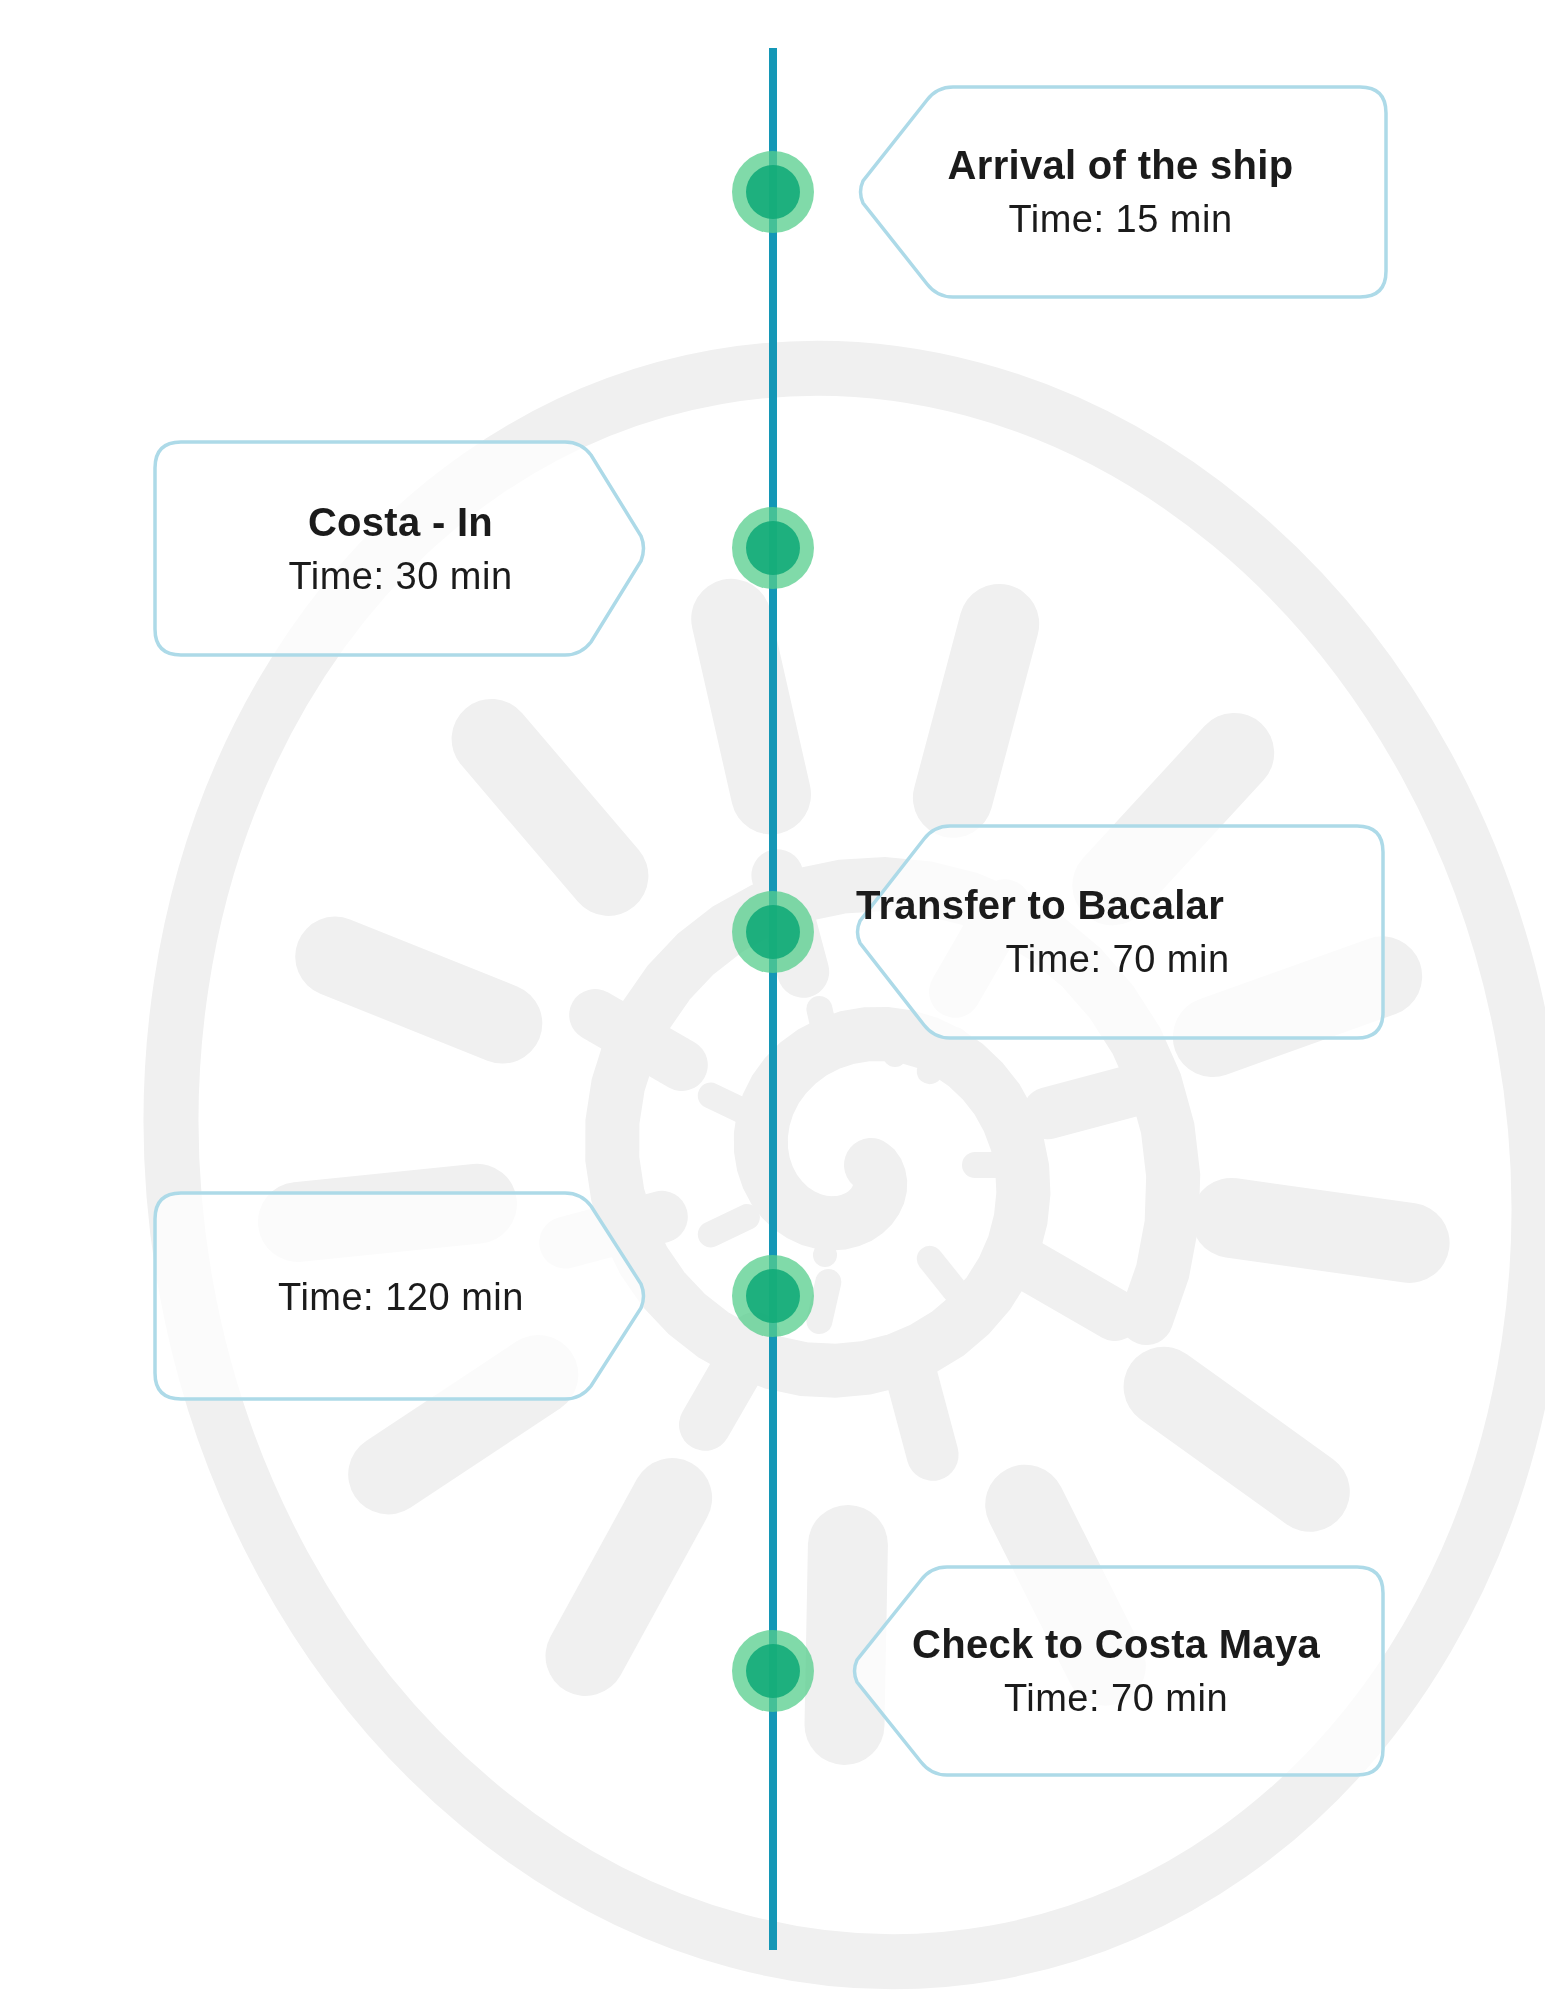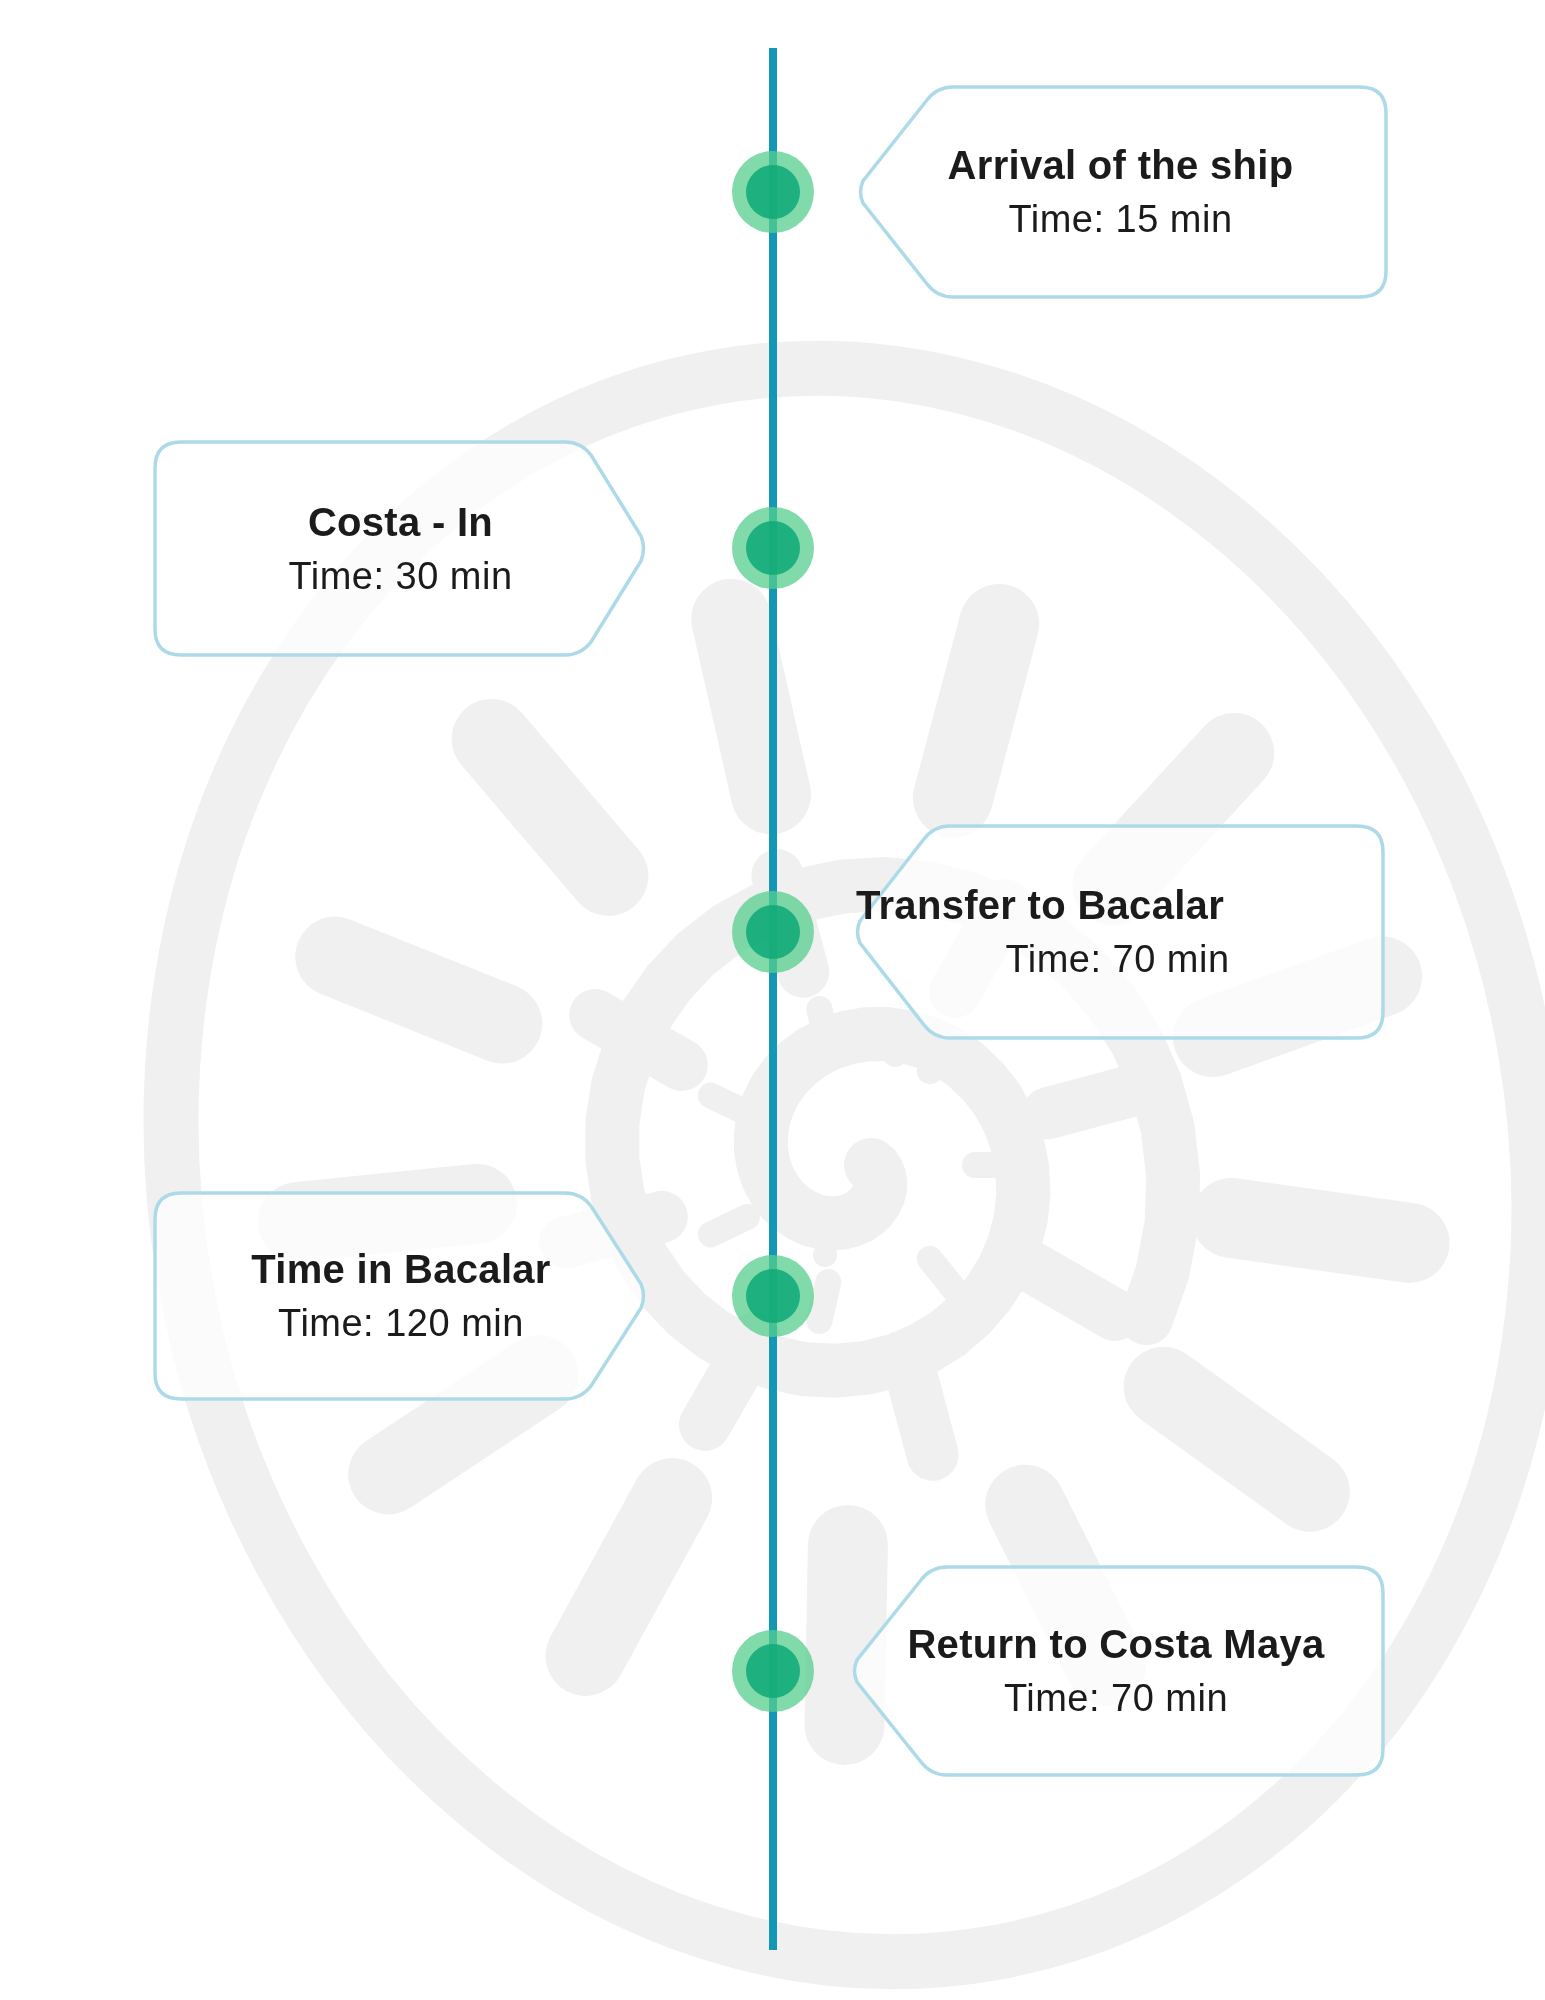--- a/index.html
+++ b/index.html
@@ -153,28 +153,27 @@
       <div class="btitle wrap">Transfer to Bacalar</div>
       <div class="btime">Time: 70 min</div>
     </div>
   </div>
 
   <div class="bubble" style="left:153px;top:1191px;width:496px;height:210px">
     <svg width="496" height="210" viewBox="0 0 496 210">
       <path d="M 28,2 H 412 Q 428,2 438,15 L 488,93 Q 493,105 488,117 L 438,195 Q 428,208 412,208 H 28 Q 2,208 2,182 V 28 Q 2,2 28,2 Z"></path>
     </svg>
     <div class="btext">
-      <div class="btitle">Time in Bacalar</div>
       <div class="btime">Time: 120 min</div>
     </div>
   </div>
 
   <div class="bubble" style="left:847px;top:1565px;width:538px;height:212px">
     <svg width="538" height="212" viewBox="0 0 538 212">
       <path d="M 100,2 H 510 Q 536,2 536,28 V 184 Q 536,210 510,210 H 100 Q 84,210 74,197 L 10,117 Q 5,106 10,95 L 74,15 Q 84,2 100,2 Z"></path>
     </svg>
     <div class="btext">
-      <div class="btitle">Return to Costa Maya</div>
+      <div class="btitle">Check to Costa Maya</div>
       <div class="btime">Time: 70 min</div>
     </div>
   </div>
 
 </div>
 
 </body></html>

